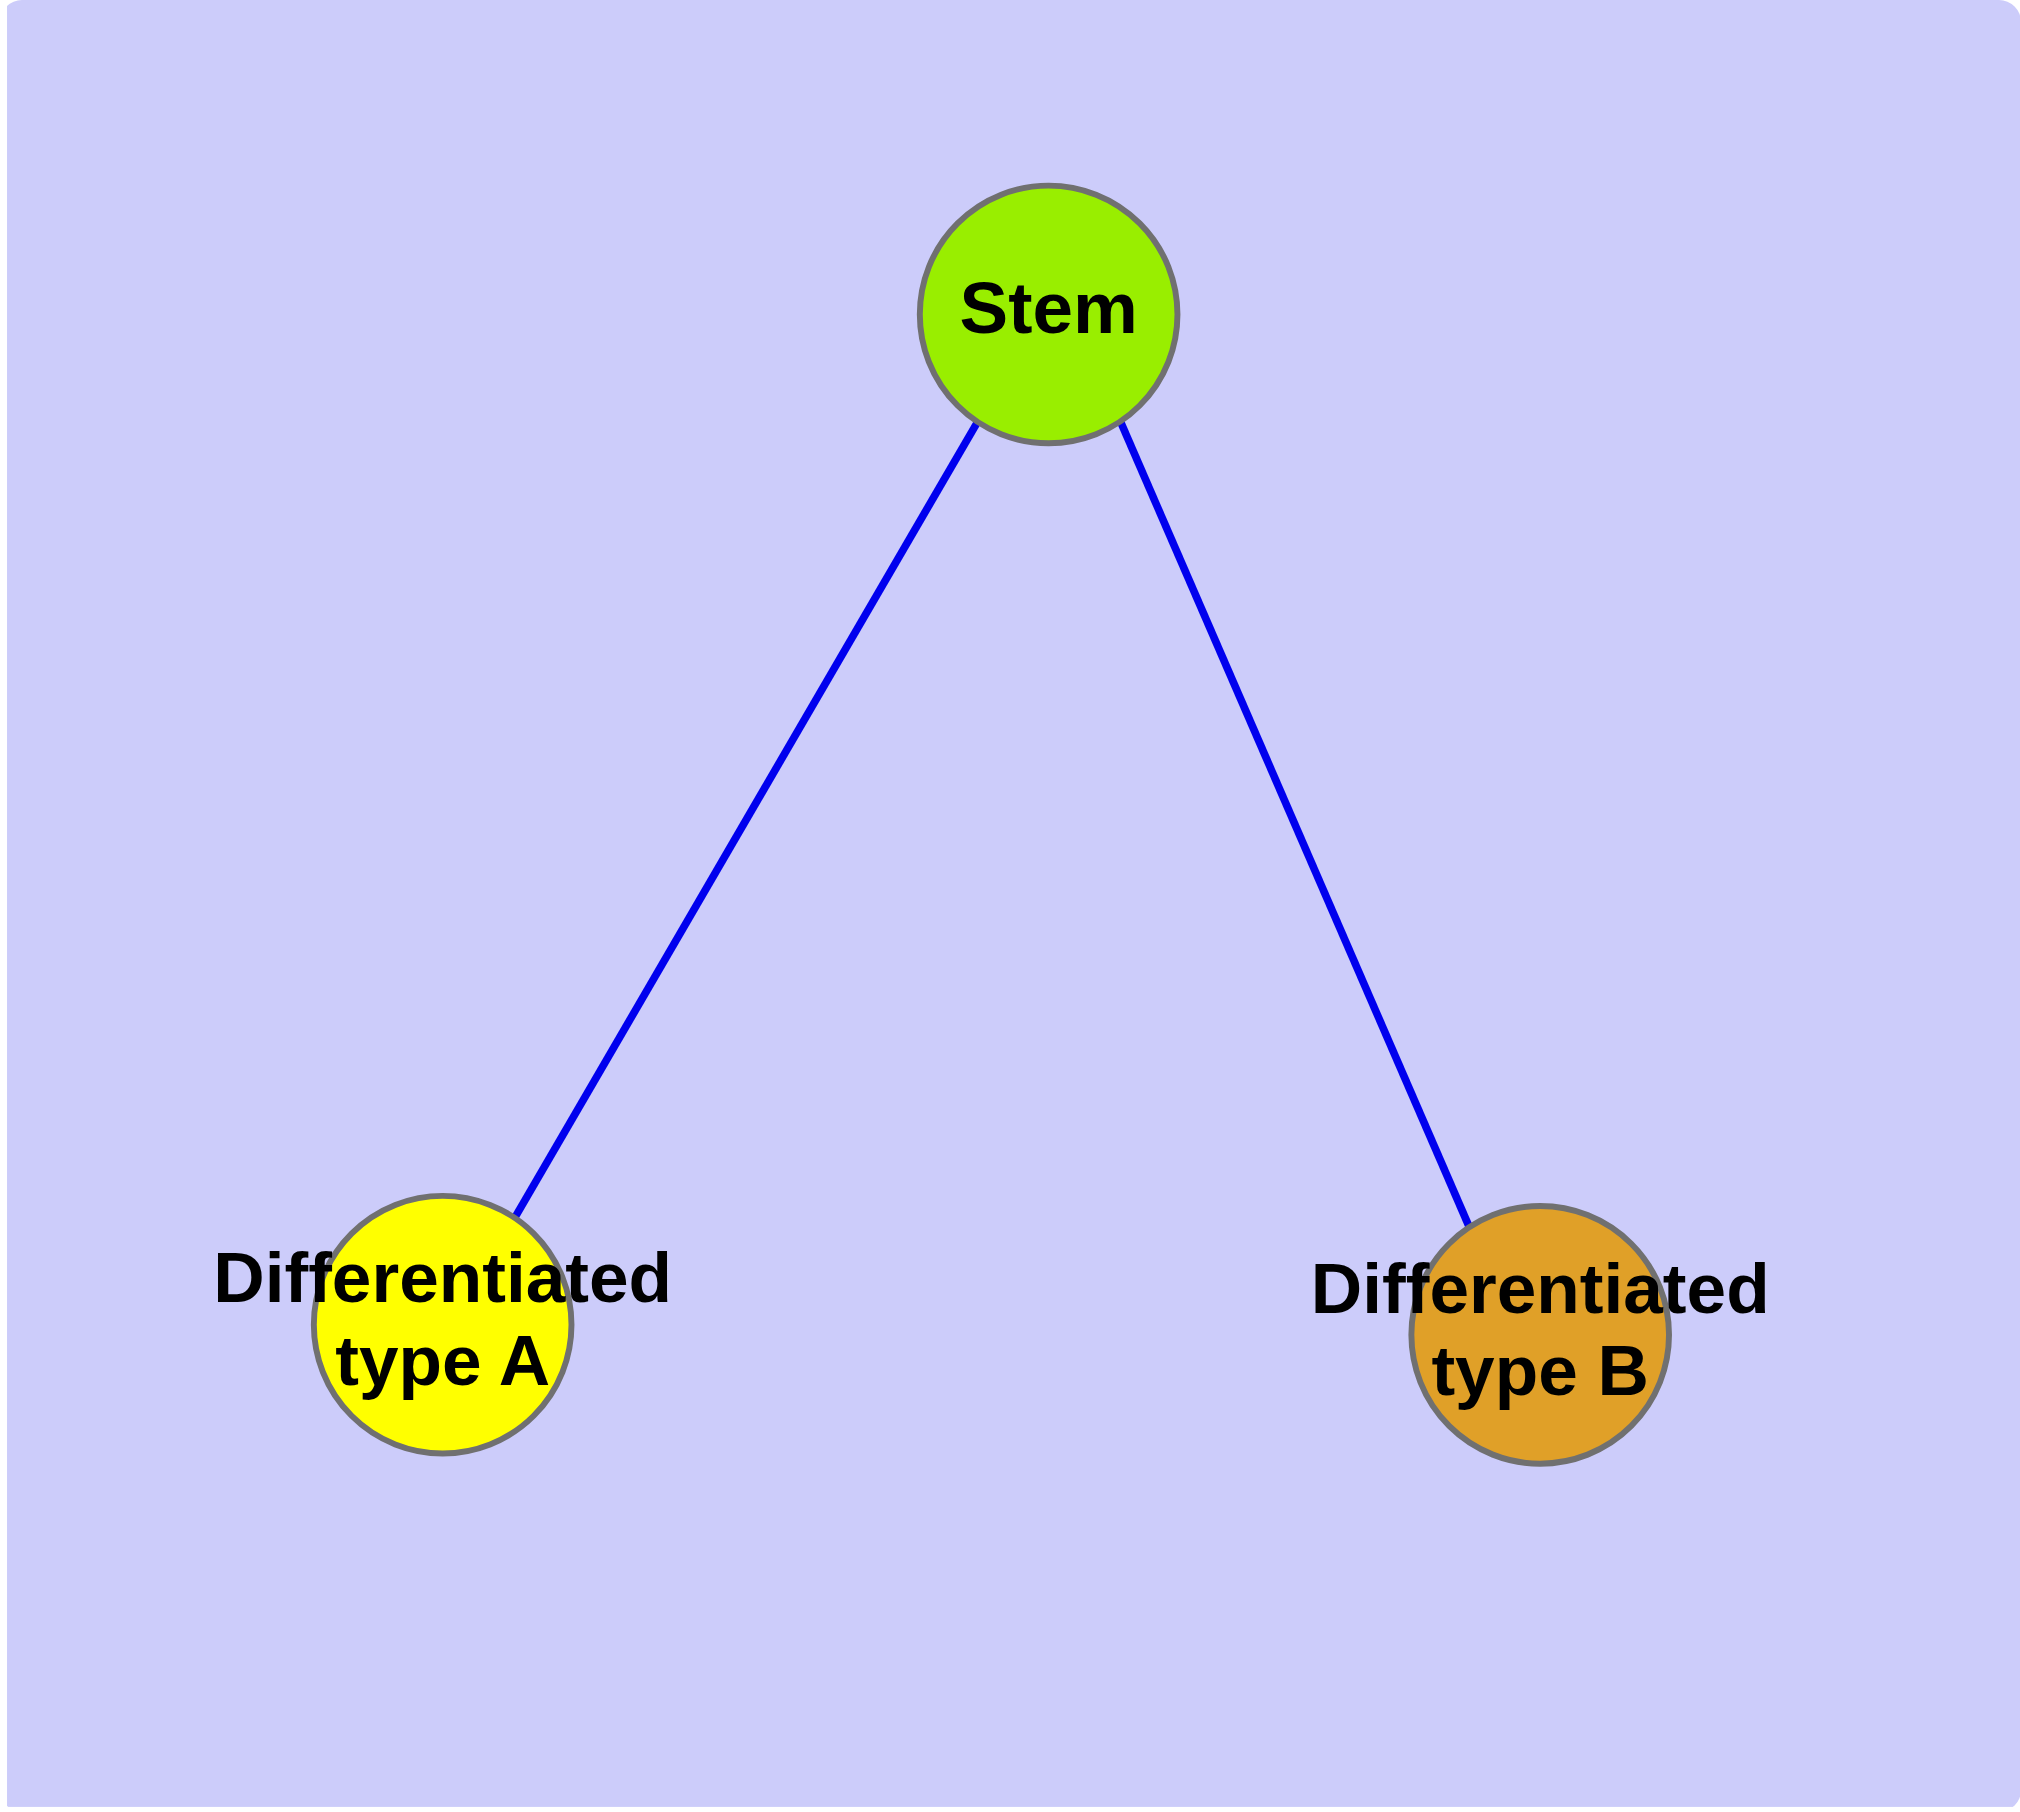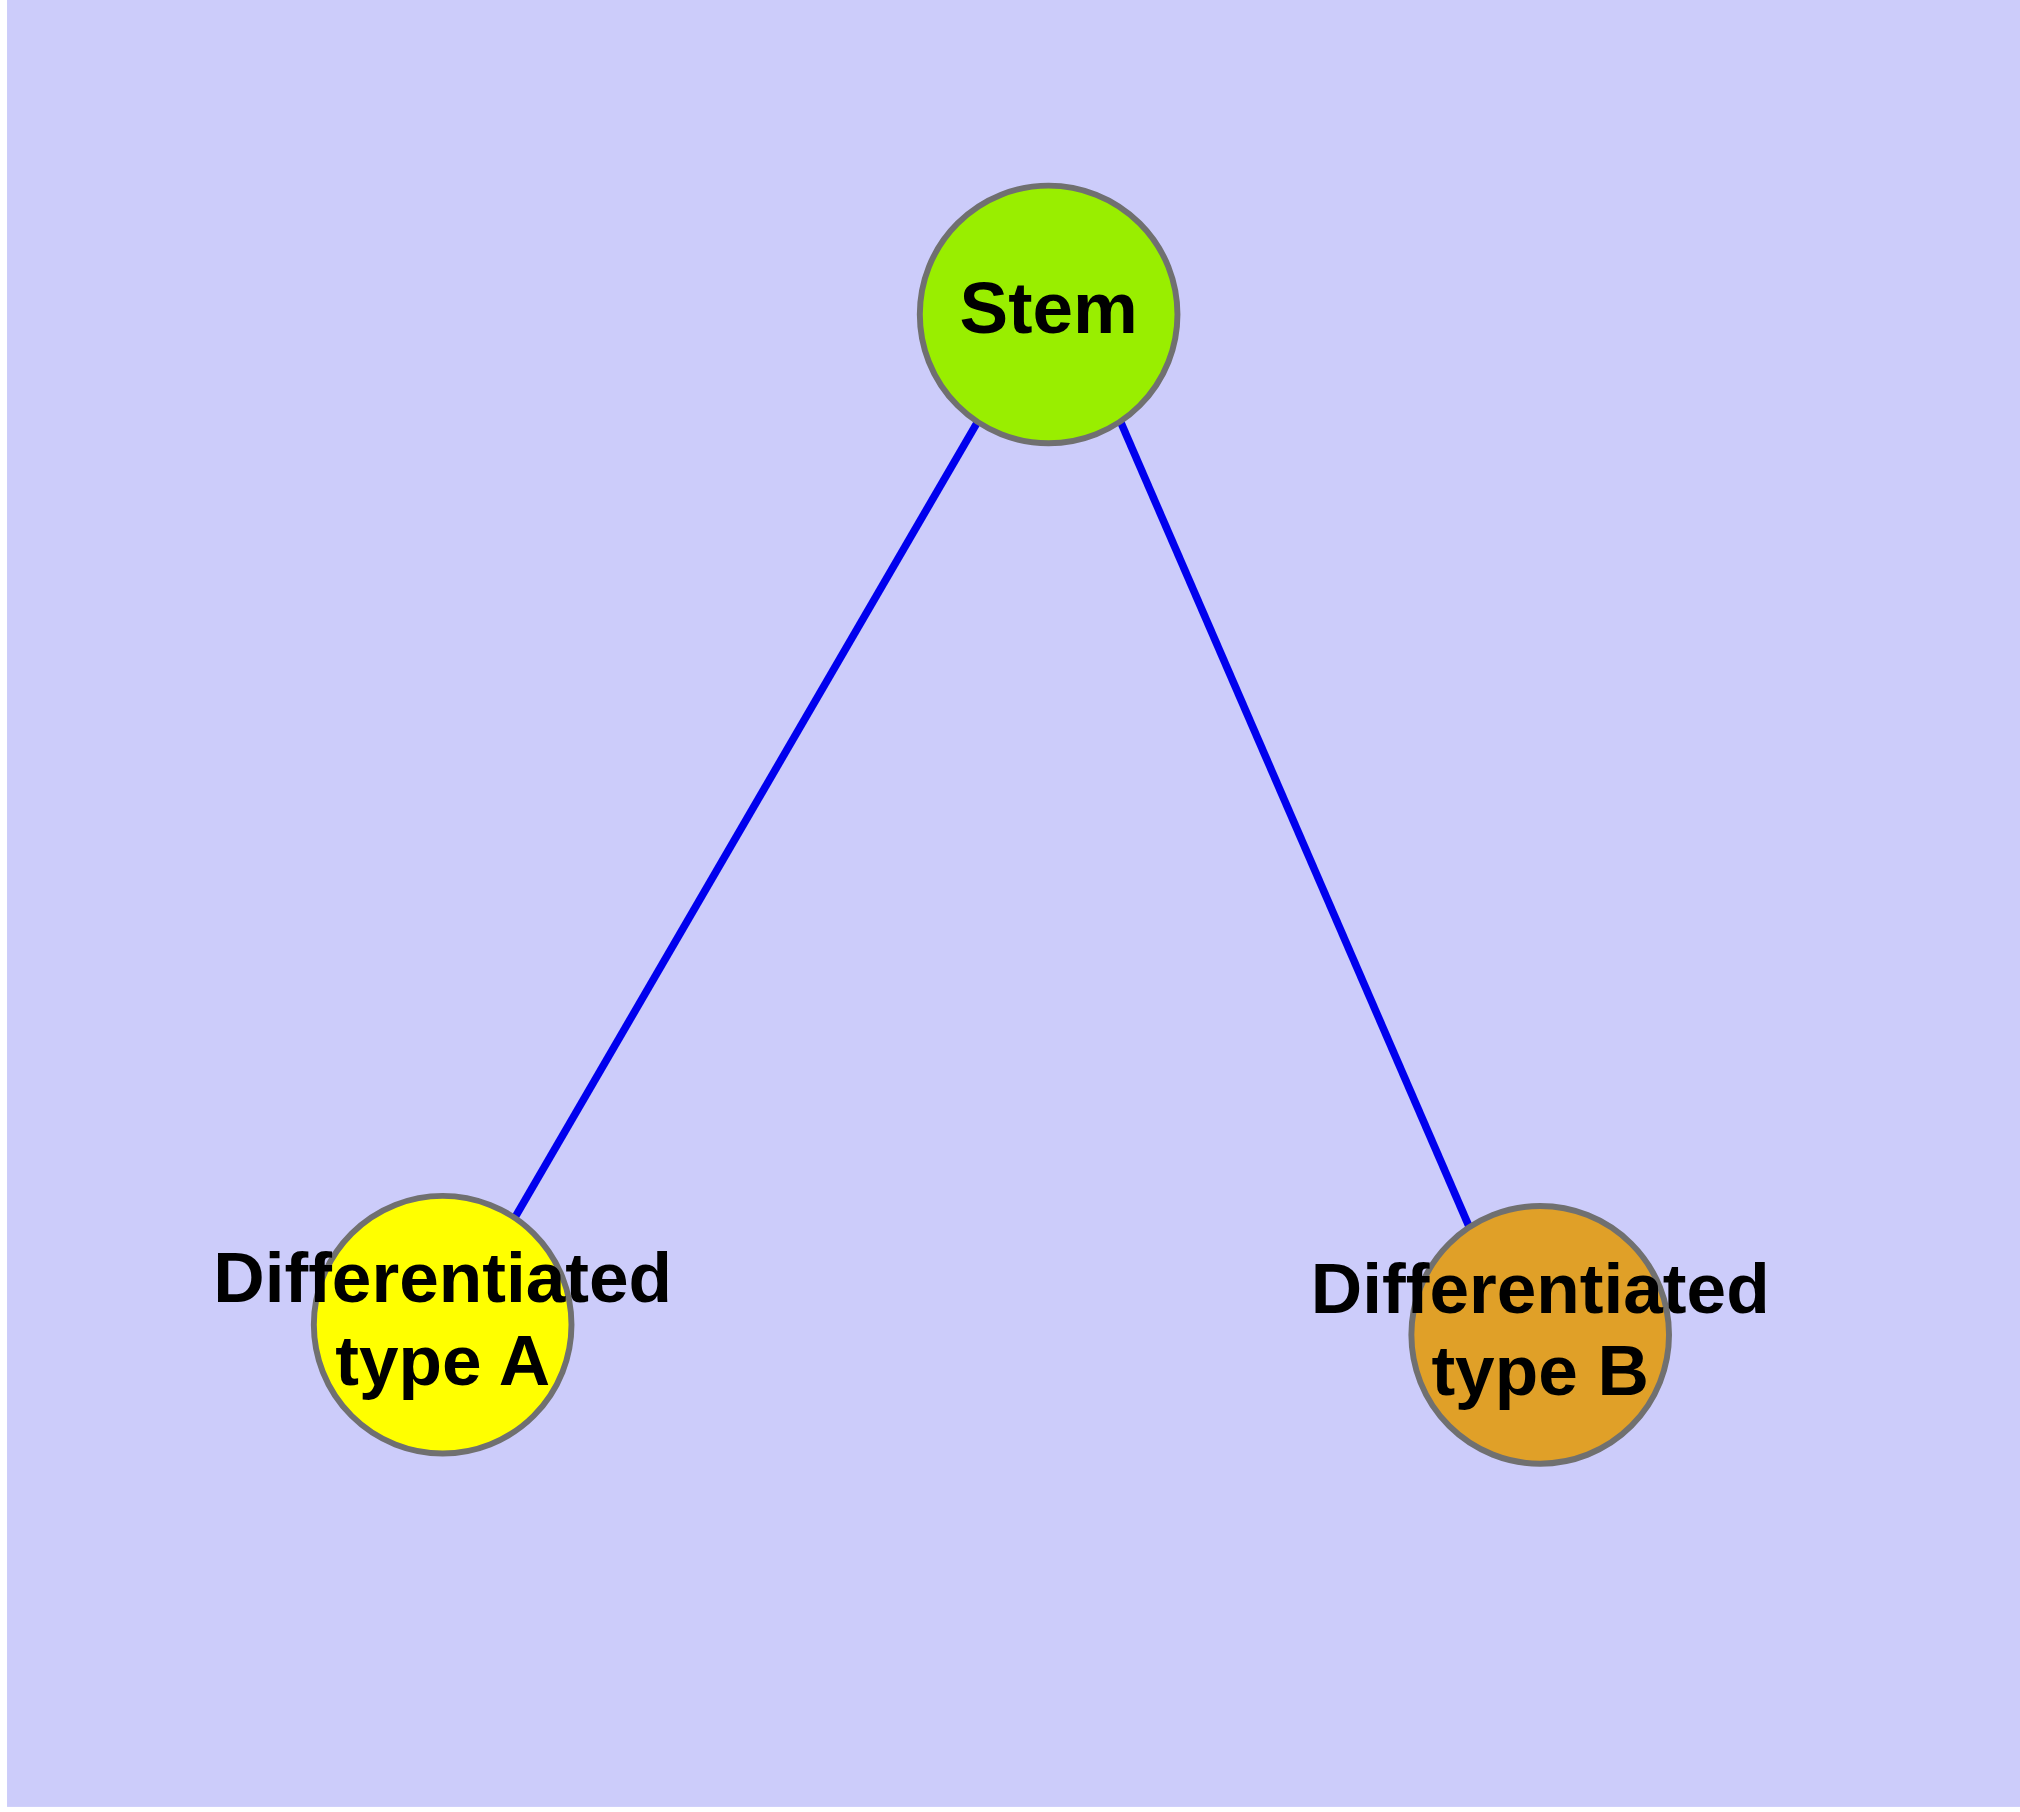--- a/index.html
+++ b/index.html
@@ -43,21 +43,21 @@
   .node-label.single {
     font-size: 86px;
   }
   .node-label.multi {
     font-size: 84px;
   }
 </style>
 </head>
 <body style="background: rgb(255, 255, 255);">
 
-<div id="stage" style="width: 2021px; height: 1812px; background: rgb(255, 255, 255);">
+<div id="stage" style="width: 2021px; height: 1812px; background: rgb(255, 255, 255); border-radius: 22px;">
   <svg id="graph-canvas" viewBox="0 0 2384 2138" xmlns="http://www.w3.org/2000/svg" style="width: 2021px; height: 1812px;">
 
     <rect id="bg-rect" x="8" y="0" width="2376" height="2132" fill="#ccccfa"></rect>
 
     <g id="edges-group">
       <line class="edge-line" id="edge-0" x1="1153" y1="498" x2="607" y2="1437" stroke="#0000ee" stroke-width="9"></line>
       <line class="edge-line" id="edge-1" x1="1322" y1="498" x2="1733" y2="1447" stroke="#0000ee" stroke-width="9"></line>
     </g>
 
     <g id="nodes-group">

